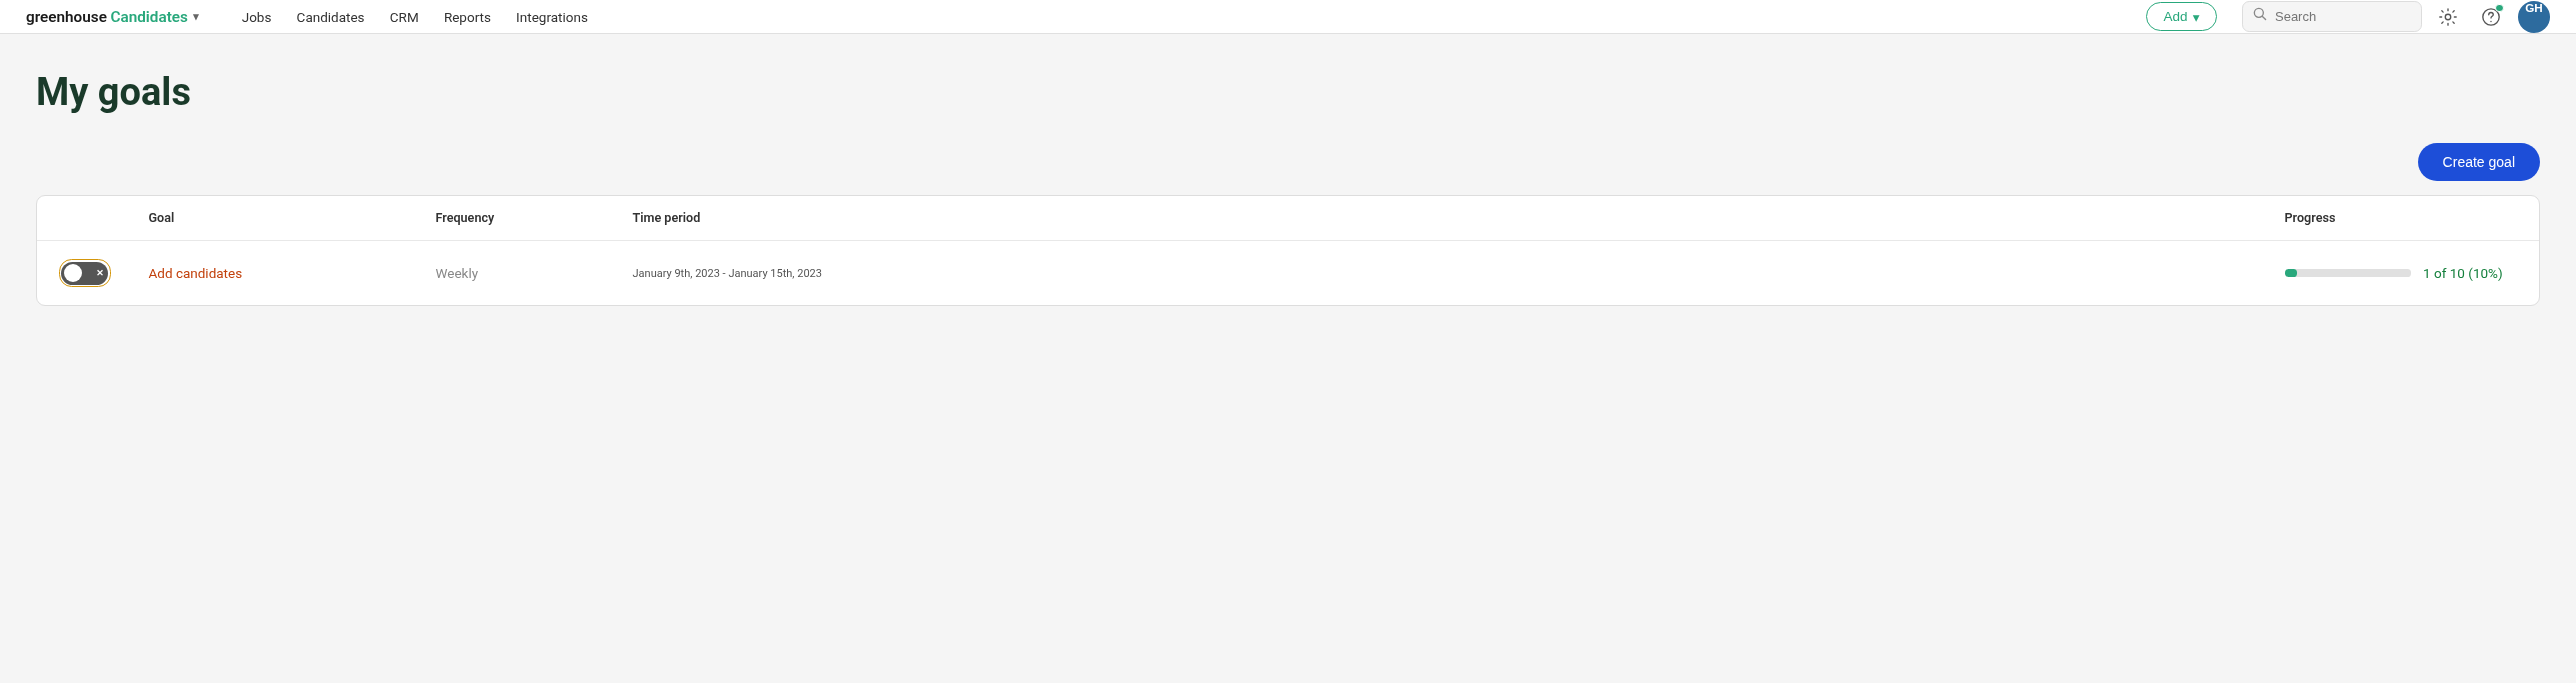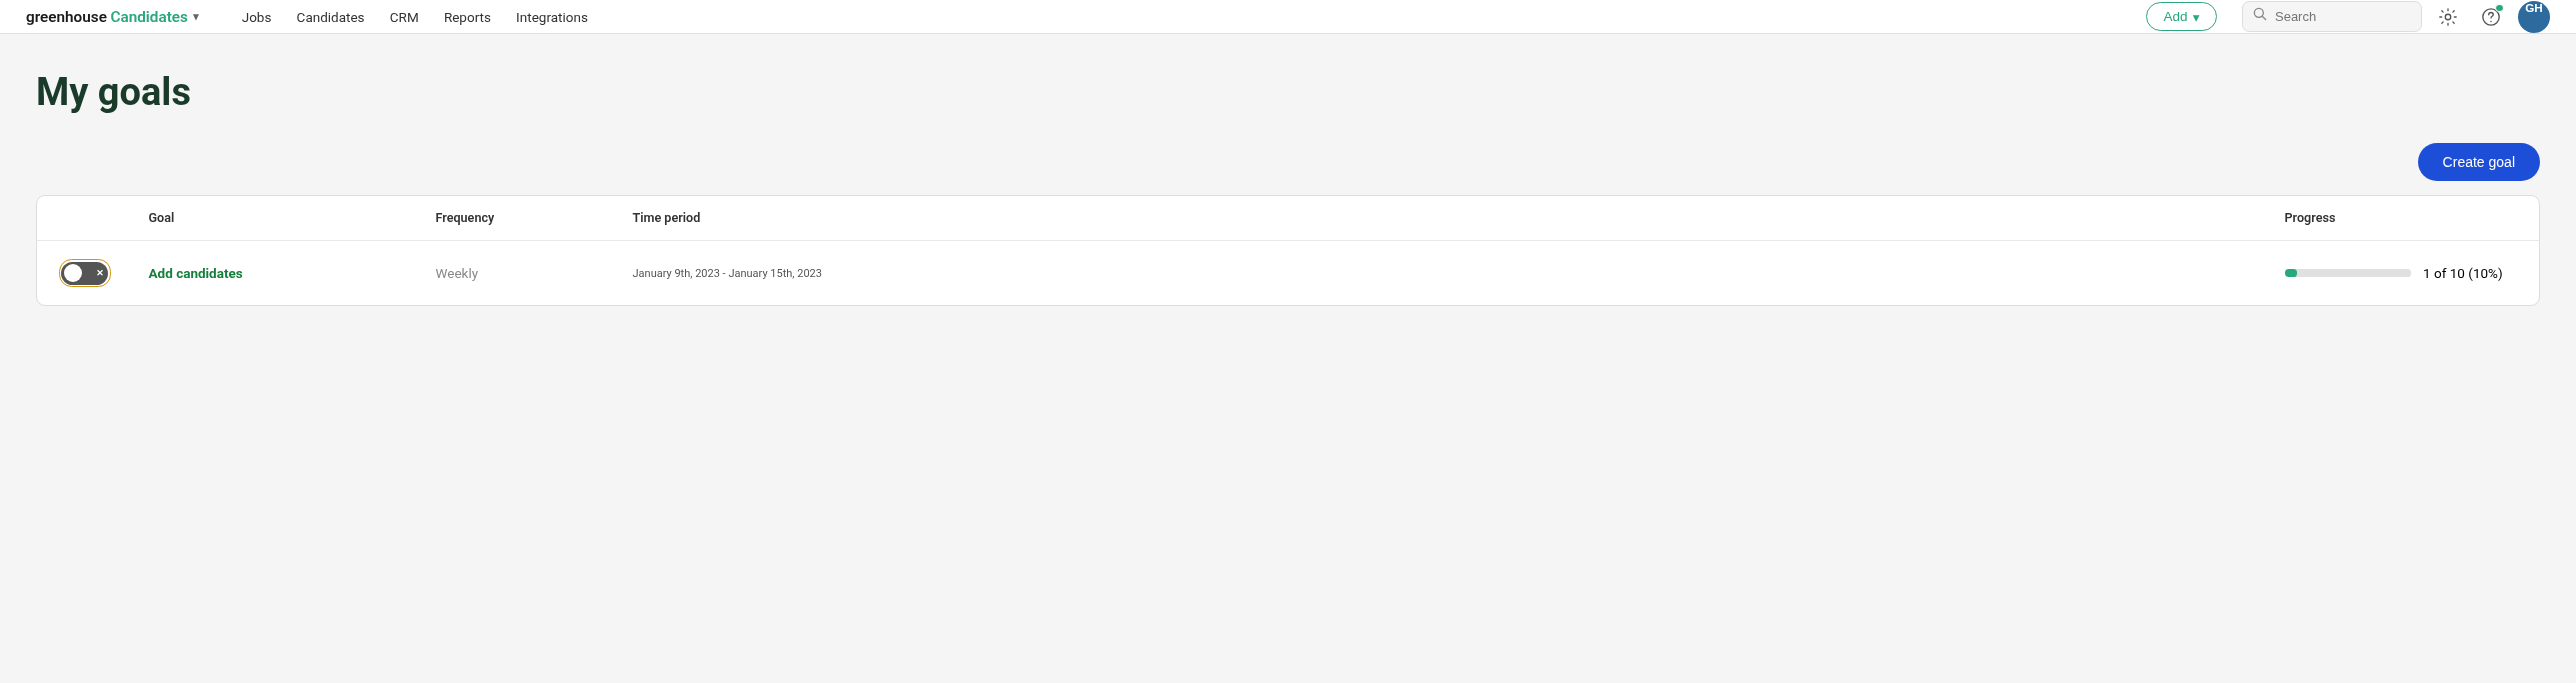--- a/index.html
+++ b/index.html
@@ -220,22 +220,22 @@
     .toggle-x {
       position: absolute;
       right: 4.5px;
       color: #fff;
       font-size: 9px;
       font-weight: bold;
     }
 
     .goal-name {
       font-size: 13.5px;
-      font-weight: 700;
-      color: #15803d;
+      font-weight: 400;
+      color: #c2410c;
     }
     .frequency-text {
       font-size: 13.5px;
       color: #888;
     }
     .time-period-text {
       font-size: 11px;
       color: #555;
     }
     .progress-container {
@@ -251,21 +251,21 @@
       max-width: 126px;
       overflow: hidden;
     }
     .progress-bar-fill {
       height: 100%;
       background: #29a87c;
       border-radius: 3.6px;
     }
     .progress-text {
       font-size: 13.5px;
-      color: #000000;
+      color: #15803d;
       white-space: nowrap;
     }
   </style>
 </head>
 <body>
 
 <nav class="navbar">
   <div class="logo">
     <span class="logo-greenhouse">greenhouse</span>
     <span class="logo-recruiting">Candidates</span>

